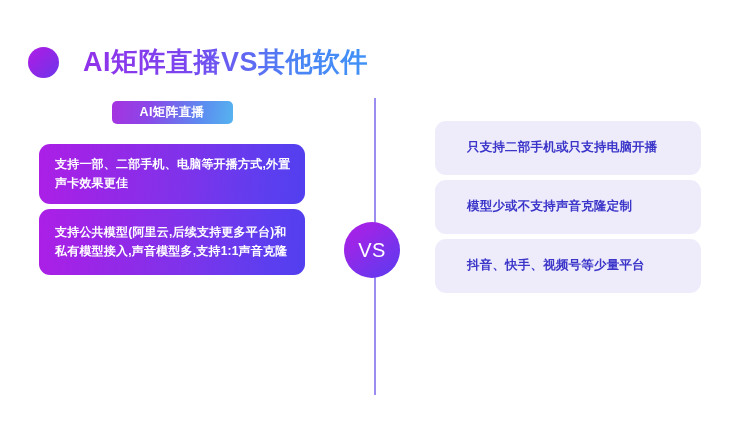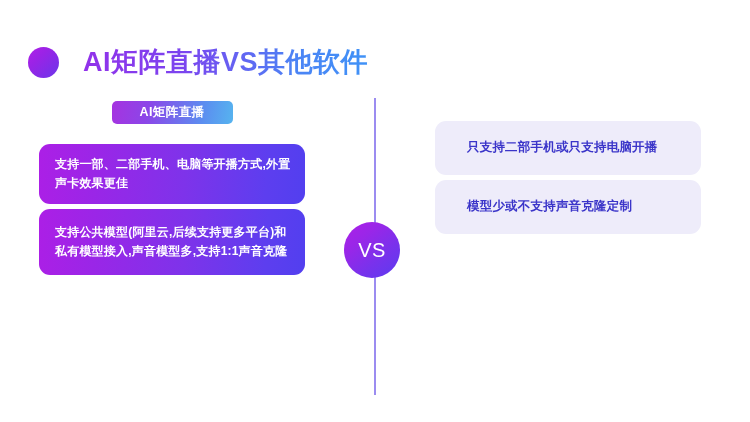--- a/index.html
+++ b/index.html
@@ -160,14 +160,17 @@
 </div>
 
 <div class="col col-right">
   <div class="card-list">
     <div class="card card-right">
       <span class="card-text">只支持二部手机或只支持电脑开播</span>
     </div>
     <div class="card card-right">
       <span class="card-text">模型少或不支持声音克隆定制</span>
     </div>
+    <div class="card card-right">
+      <span class="card-text">抖音、快手、视频号等少量平台</span>
+    </div>
   </div>
 </div>
 
 </body></html>

